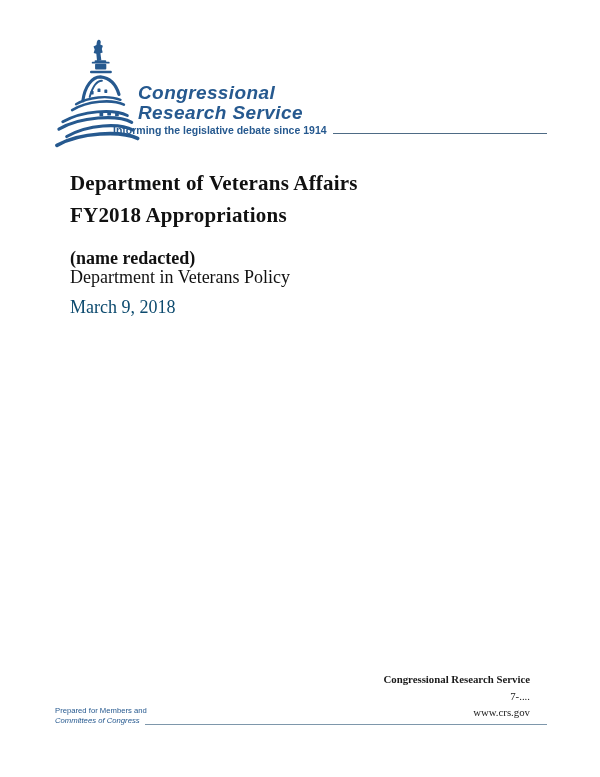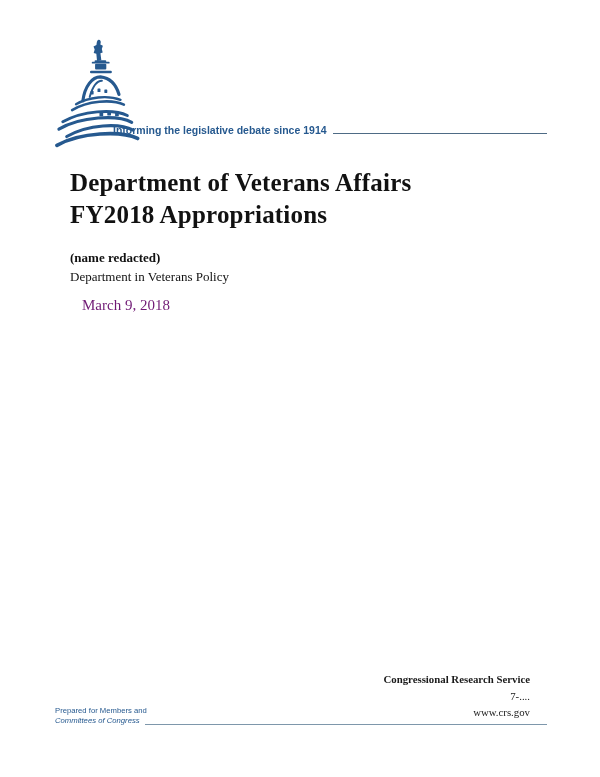--- a/index.html
+++ b/index.html
@@ -46,37 +46,37 @@
   }
   .tagline-rule {
     flex: 1;
     border-bottom: 1.5px solid #4E6B85;
     margin: 0 0 3px 6px;
   }
 
   
   .title {
     position: absolute; left: 70px; top: 167px;
-    font-size: 25px;
+    font-size: 21px;
     font-weight: bold;
     line-height: 32px;
     color: #111111;
     letter-spacing: 0.2px;
   }
   .title-line { display: block; }
 
   
   .author {
     position: absolute; left: 70px; top: 249px;
-    font-size: 13px; line-height: 18.5px; color: #111111;
+    font-size: 18px; line-height: 18.5px; color: #111111;
   }
   .author-name { font-weight: bold; }
   .date {
     position: absolute; left: 70px; top: 297px;
-    font-size: 15px; color: #701a75; margin-left: 12px;
+    font-size: 18px; color: #0c4a6e;
   }
 
   
   .footer-right {
     position: absolute; right: 70px; top: 639px;
     text-align: right;
     font-size: 10.8px;
     line-height: 16.6px;
     color: #1a1a1a;
     margin-top: 32px;
@@ -132,20 +132,24 @@
 
       <path d="M21.5 67.5C34 60 54.5 58 67 63" stroke-width="2.4"></path>
       <path d="M17.5 73.5C33 64 58.5 62 70.5 68" stroke-width="2.6"></path>
       <path d="M8 85.5C28 74 60 72 74 79" stroke-width="3"></path>
       <path d="M4 93C26 80 64 78 78.5 86" stroke-width="3.2"></path>
       <path d="M12 100.5C34 88 66 86.5 80 94" stroke-width="3.2"></path>
       <path d="M2 109.5C26 96 68 94.5 84.5 102.5" stroke-width="3.8"></path>
     </g>
   </svg>
 
+  <div class="logo-text">
+    <div>Congressional</div>
+    <div>Research Service</div>
+  </div>
 
   <div class="tagline-row">
     <span class="tagline">Informing the legislative debate since 1914</span>
     <span class="tagline-rule"></span>
   </div>
 
   <h1 class="title">
     <span class="title-line">Department of Veterans Affairs</span>
     <span class="title-line">FY2018 Appropriations</span>
   </h1>

